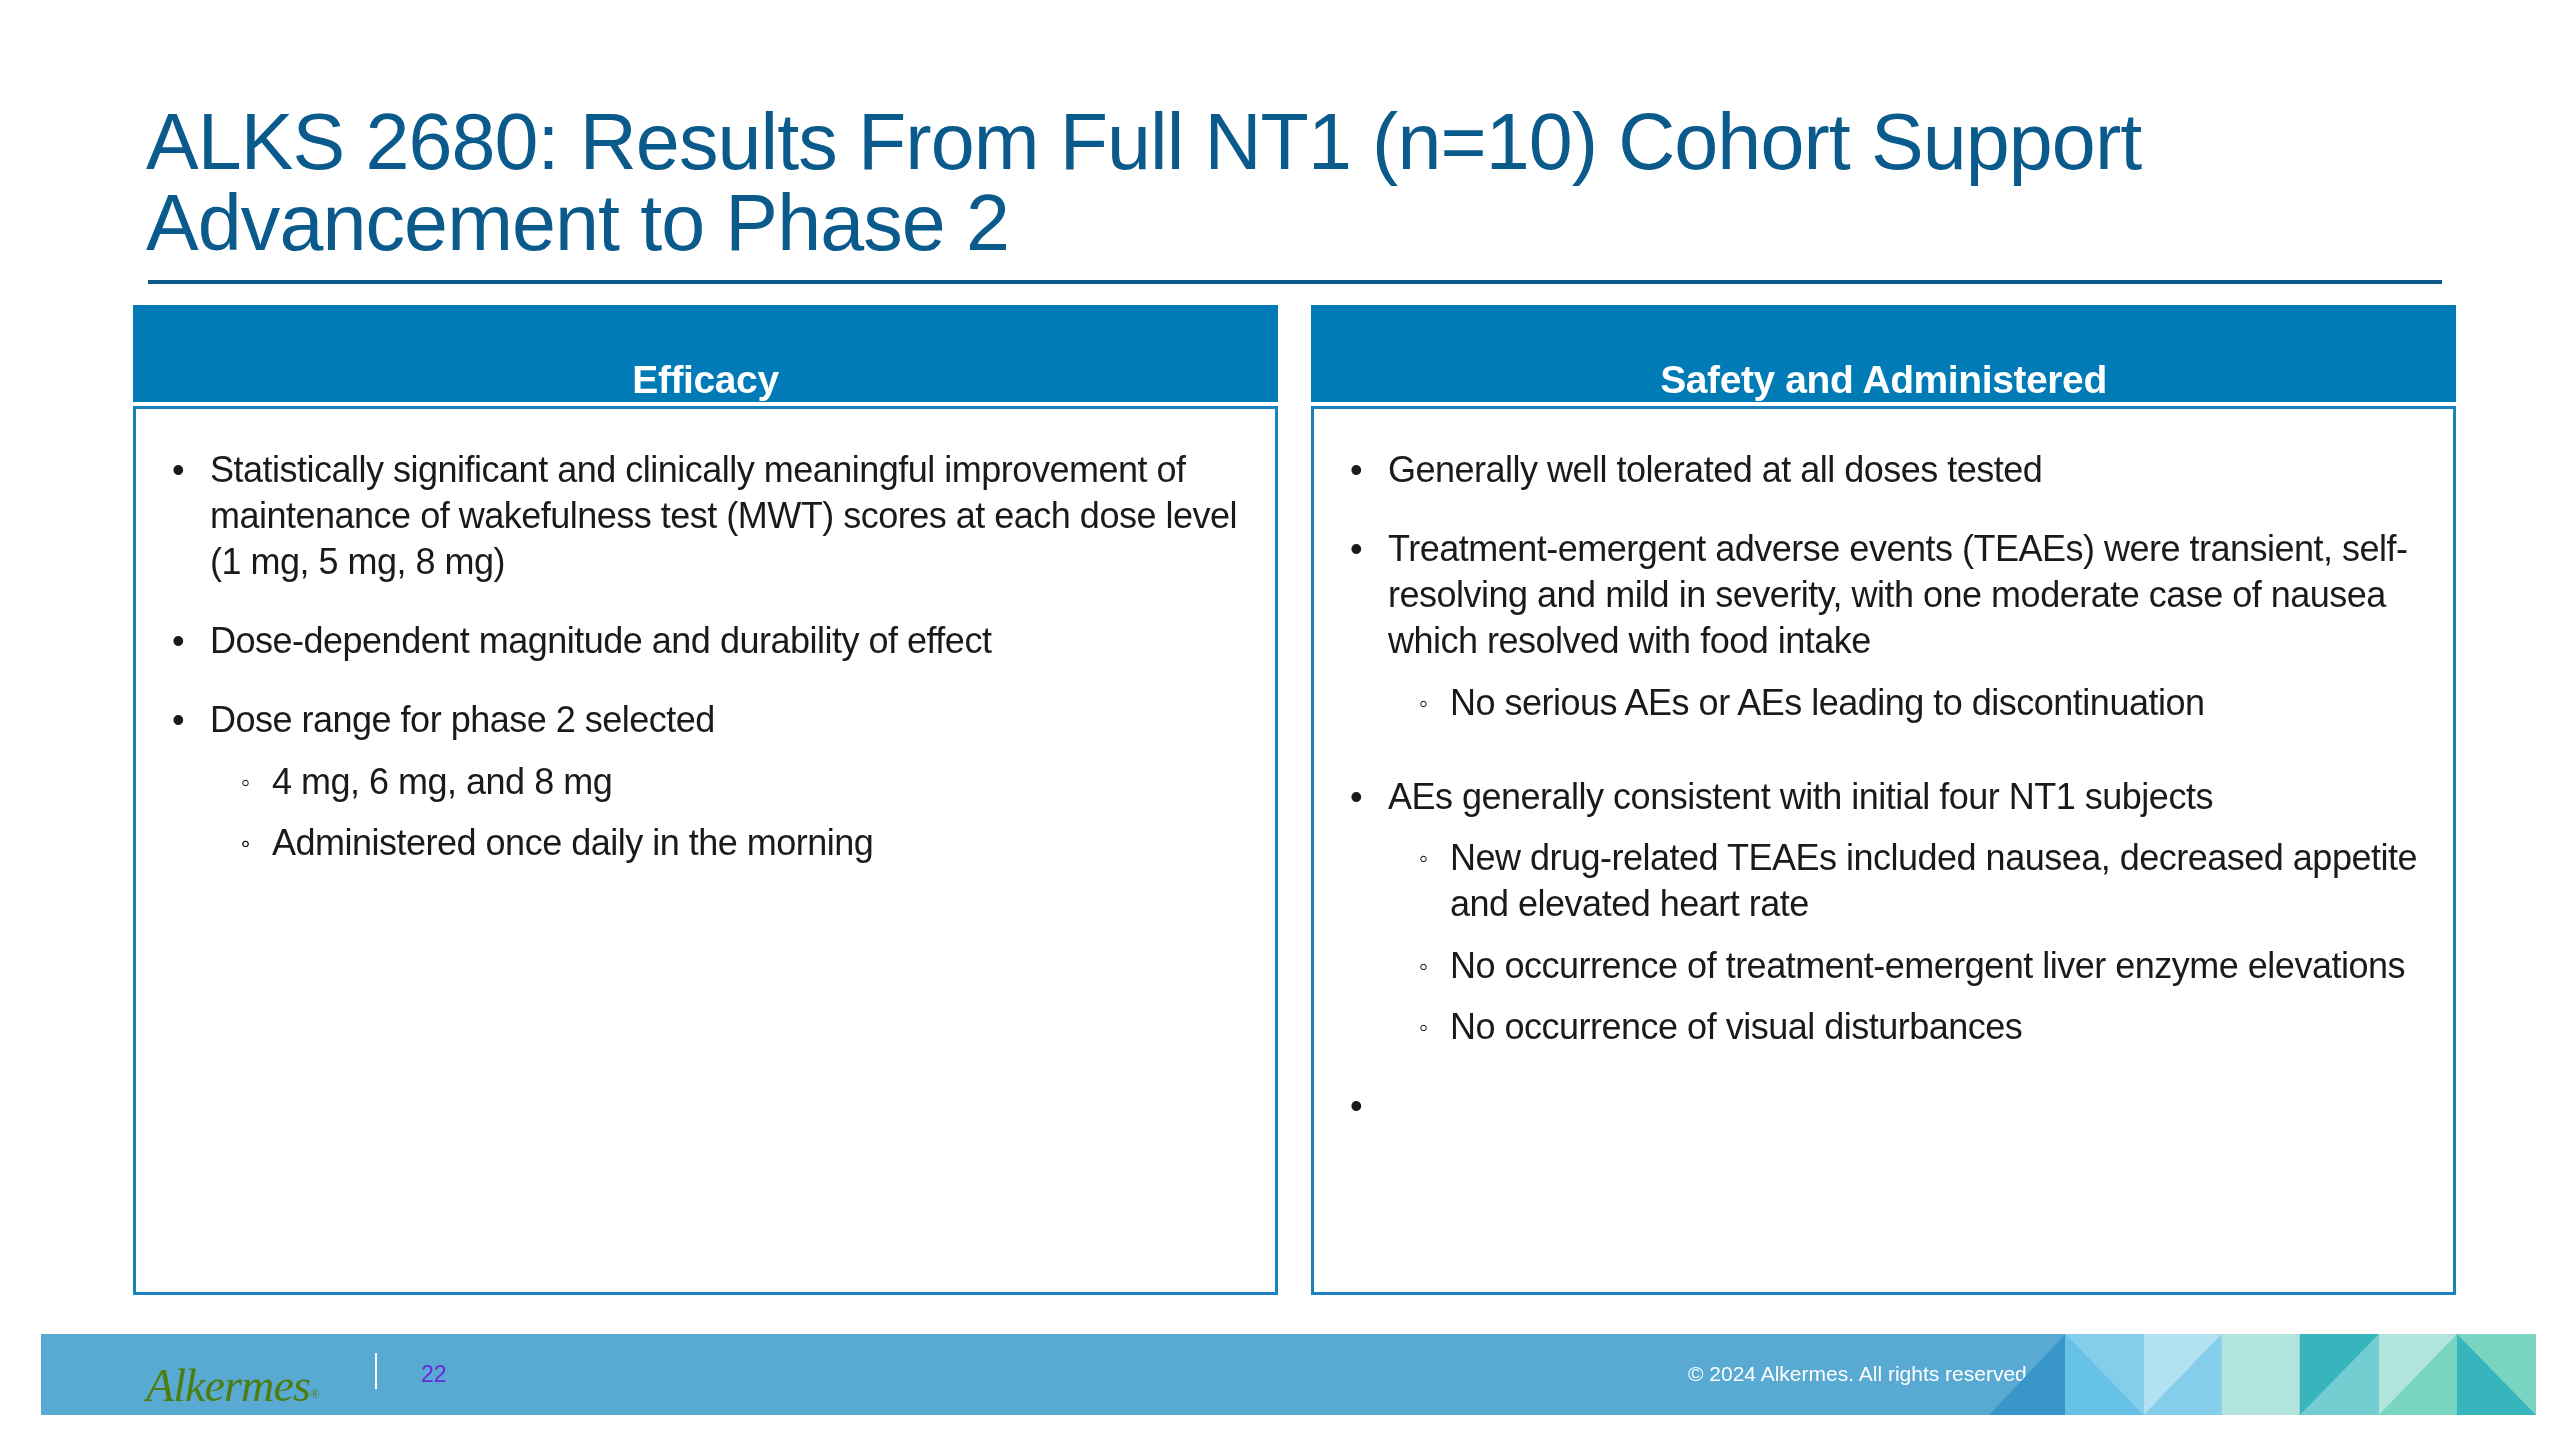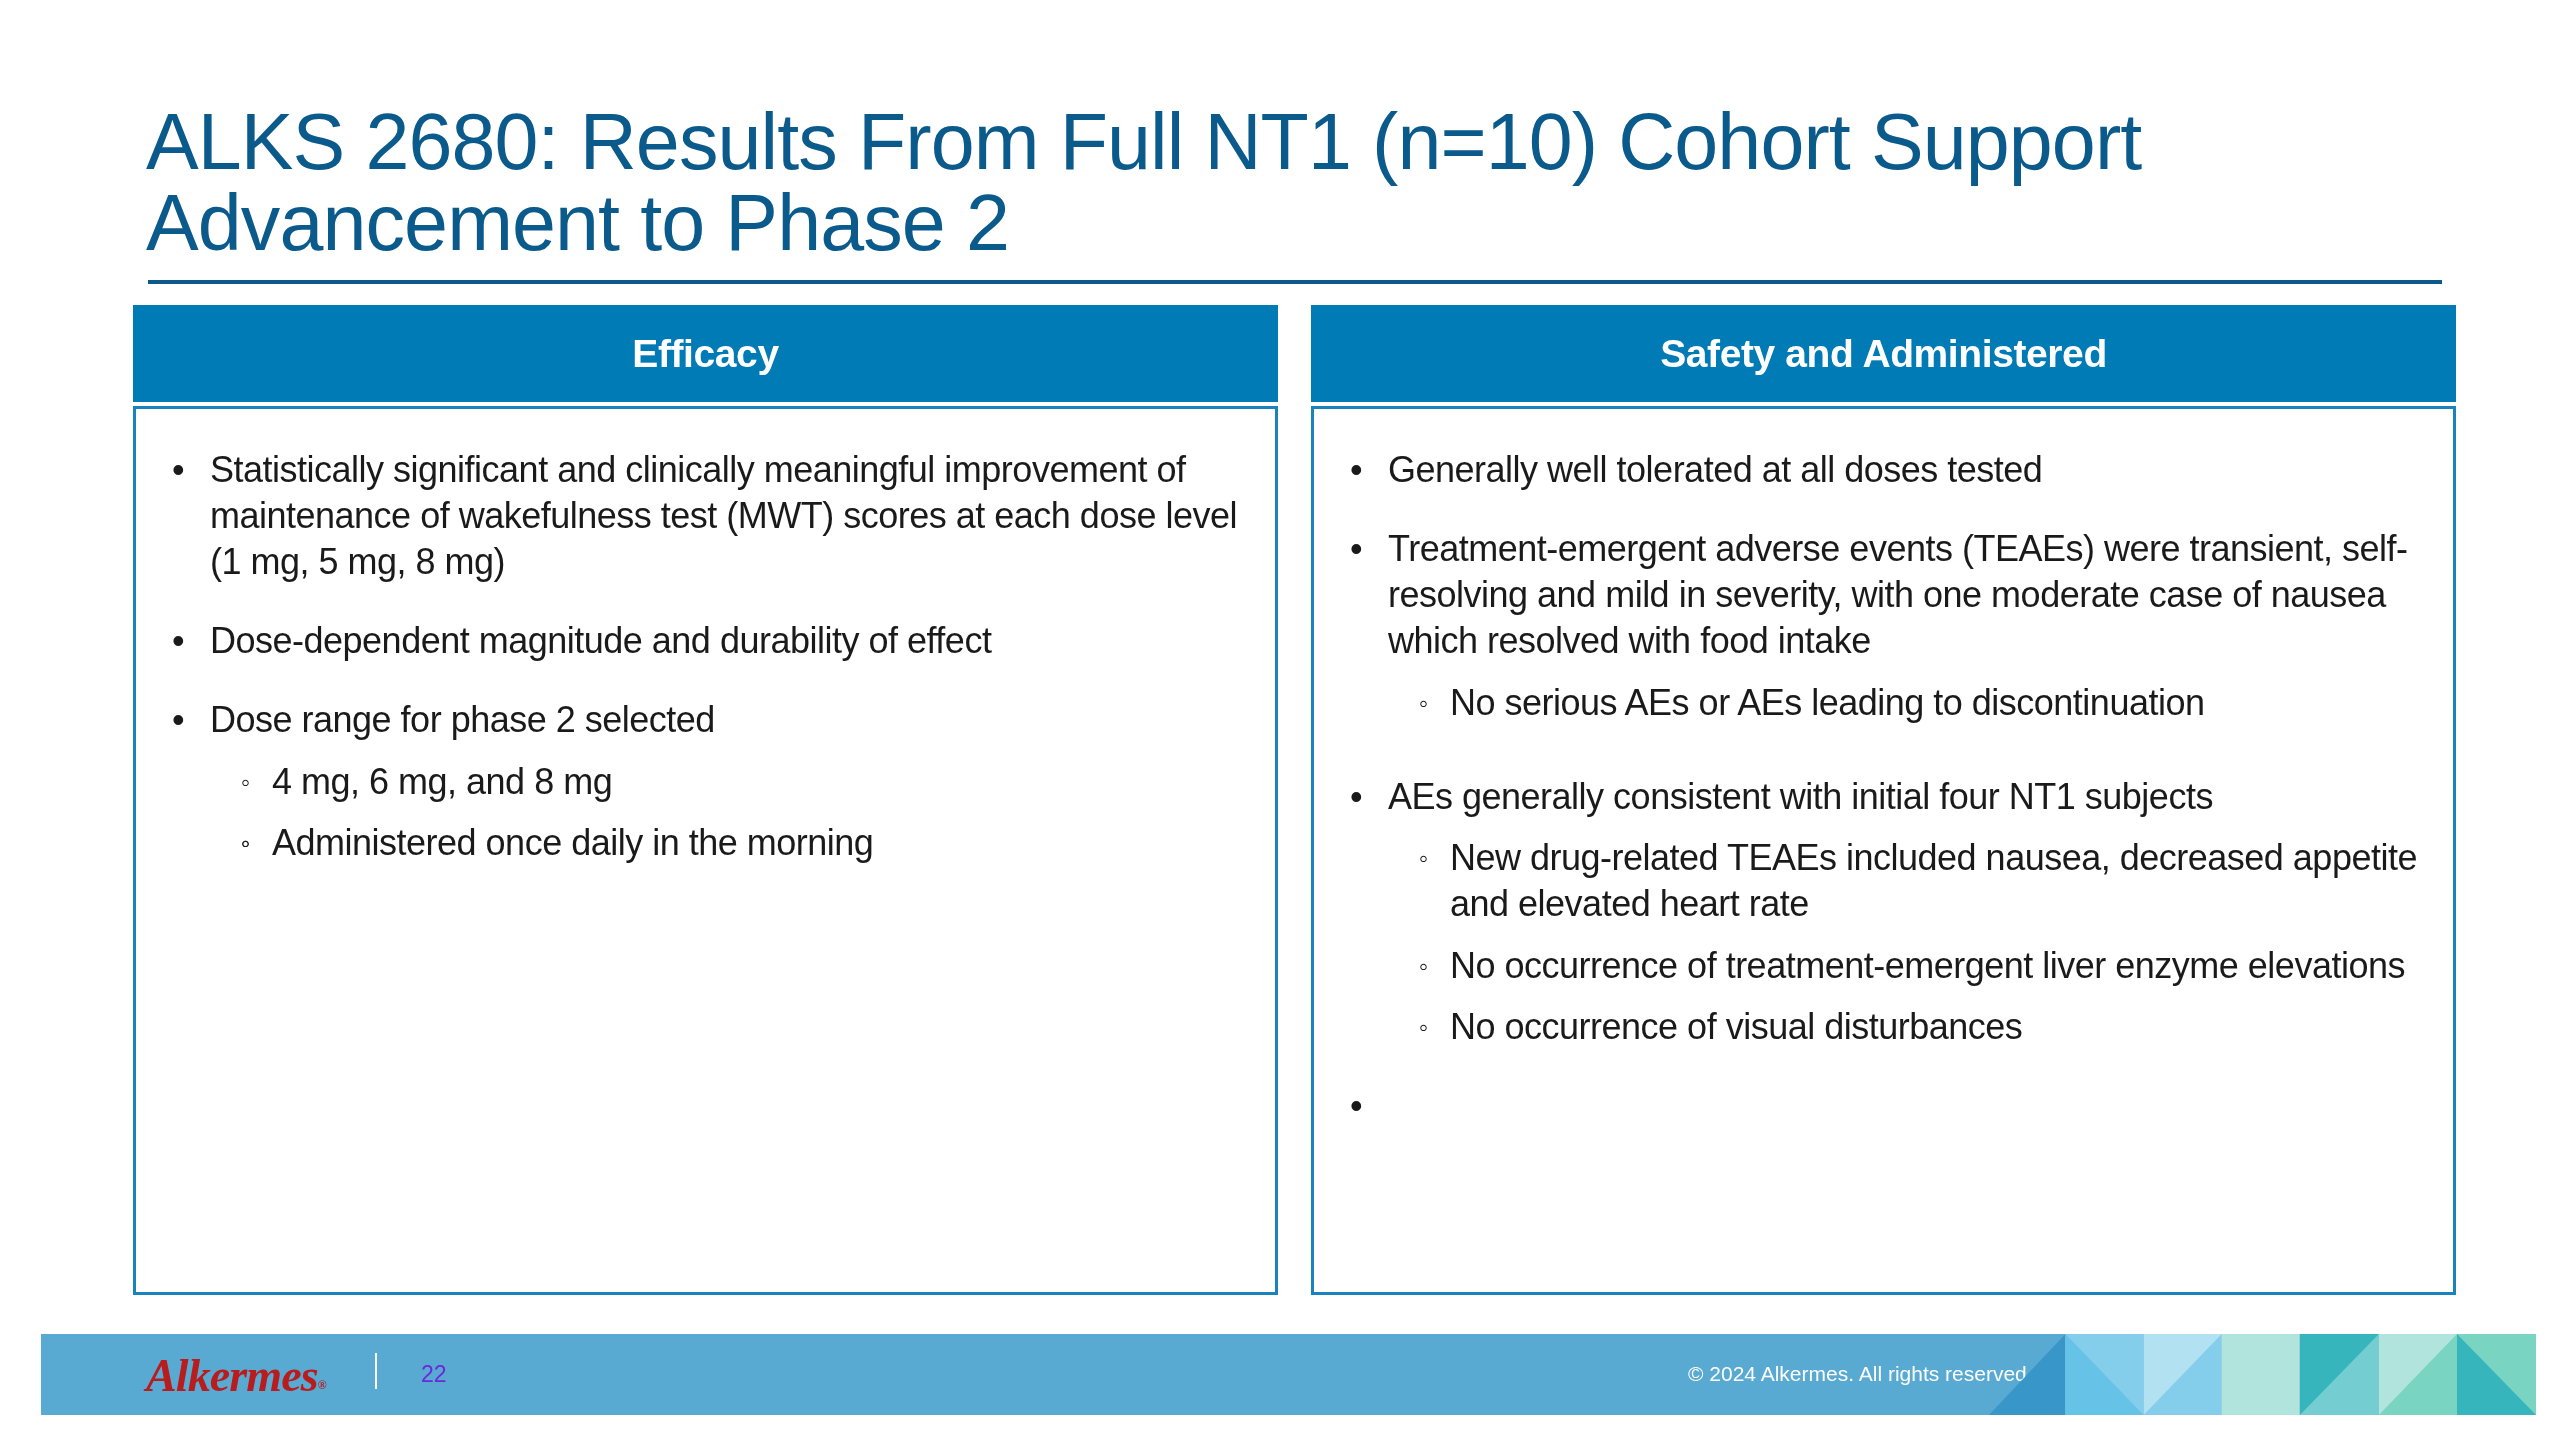--- a/index.html
+++ b/index.html
@@ -12,21 +12,21 @@
     letter-spacing: -0.9px;
   }
   .title-rule {
     position: absolute; left: 148px; top: 280px; width: 2294px; height: 4.3px;
     background: #0d5a8a;
   }
 
   .panel-header {
     position: absolute; top: 305px; height: 97px;
     background: #007bb6; color: #ffffff;
-    display: flex; align-items: center; justify-content: center;
+    display: flex; align-items: flex-end; justify-content: center;
     font-size: 39px; font-weight: bold; letter-spacing: -0.4px;
   }
   .panel-body {
     position: absolute; top: 406px; height: 889px;
     border: 3.4px solid #1a82bd; background: #ffffff;
     padding: 38px 34px 0 36px;
   }
   #efficacy-header, #efficacy-body { left: 133px; width: 1145px; }
   #safety-header, #safety-body { left: 1311px; width: 1145px; }
 
@@ -47,22 +47,22 @@
     position: absolute; left: 31px; top: 0; font-size: 26px;
   }
   .gap-after { margin-bottom: 48px !important; }
 
   .footer-band {
     position: absolute; left: 41px; top: 1334px; width: 2494px; height: 81px;
     background: #58aad2;
   }
   .footer-logo {
     position: absolute; left: 146px; top: 1350px; height: 50px;
-    color: #b91c1c; font-family: "Liberation Serif", "DejaVu Serif", serif;
-    font-style: italic; font-weight: bold; font-size: 46px; line-height: 52px;
+    color: #4d7c0f; font-family: "Liberation Serif", "DejaVu Serif", serif;
+    font-style: italic; font-weight: normal; font-size: 46px; line-height: 71px;
     letter-spacing: -0.9px;
   }
   .footer-logo .reg { font-size: 12px; vertical-align: top; position: relative; top: 8.6px; font-style: normal; }
   .footer-divider {
     position: absolute; left: 375px; top: 1353px; width: 1.7px; height: 36px; background: #ffffff;
   }
   .footer-page {
     position: absolute; left: 421px; top: 1361px; color: #6d28d9; font-size: 23px;
   }
   .footer-copyright {

